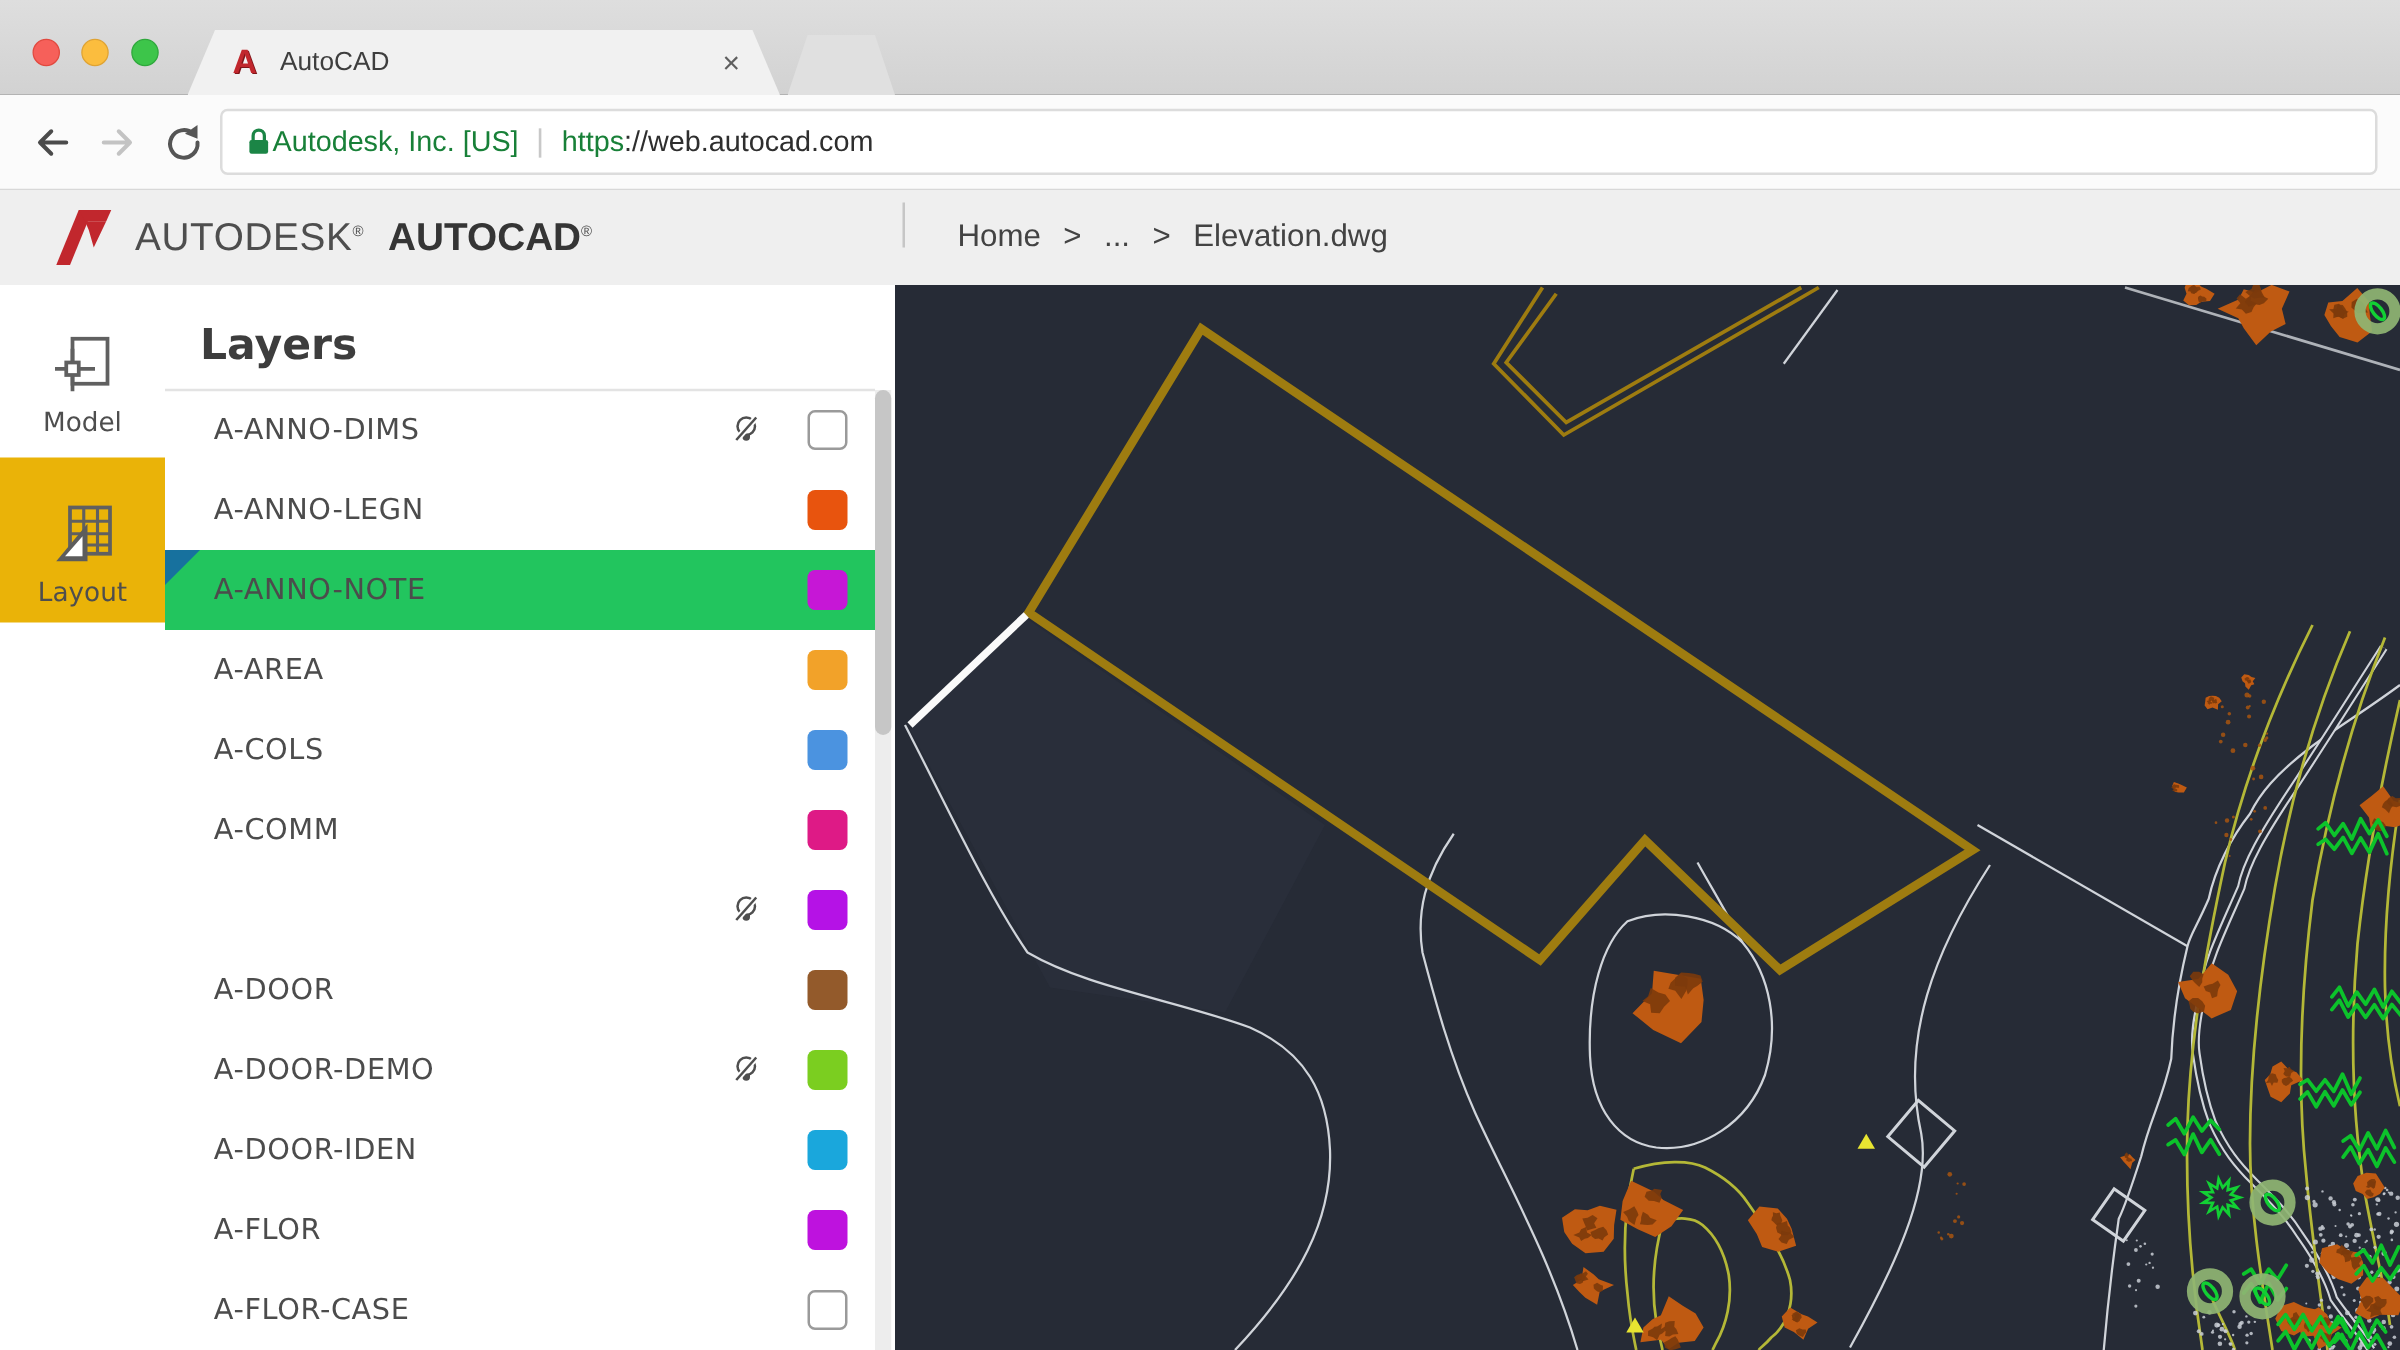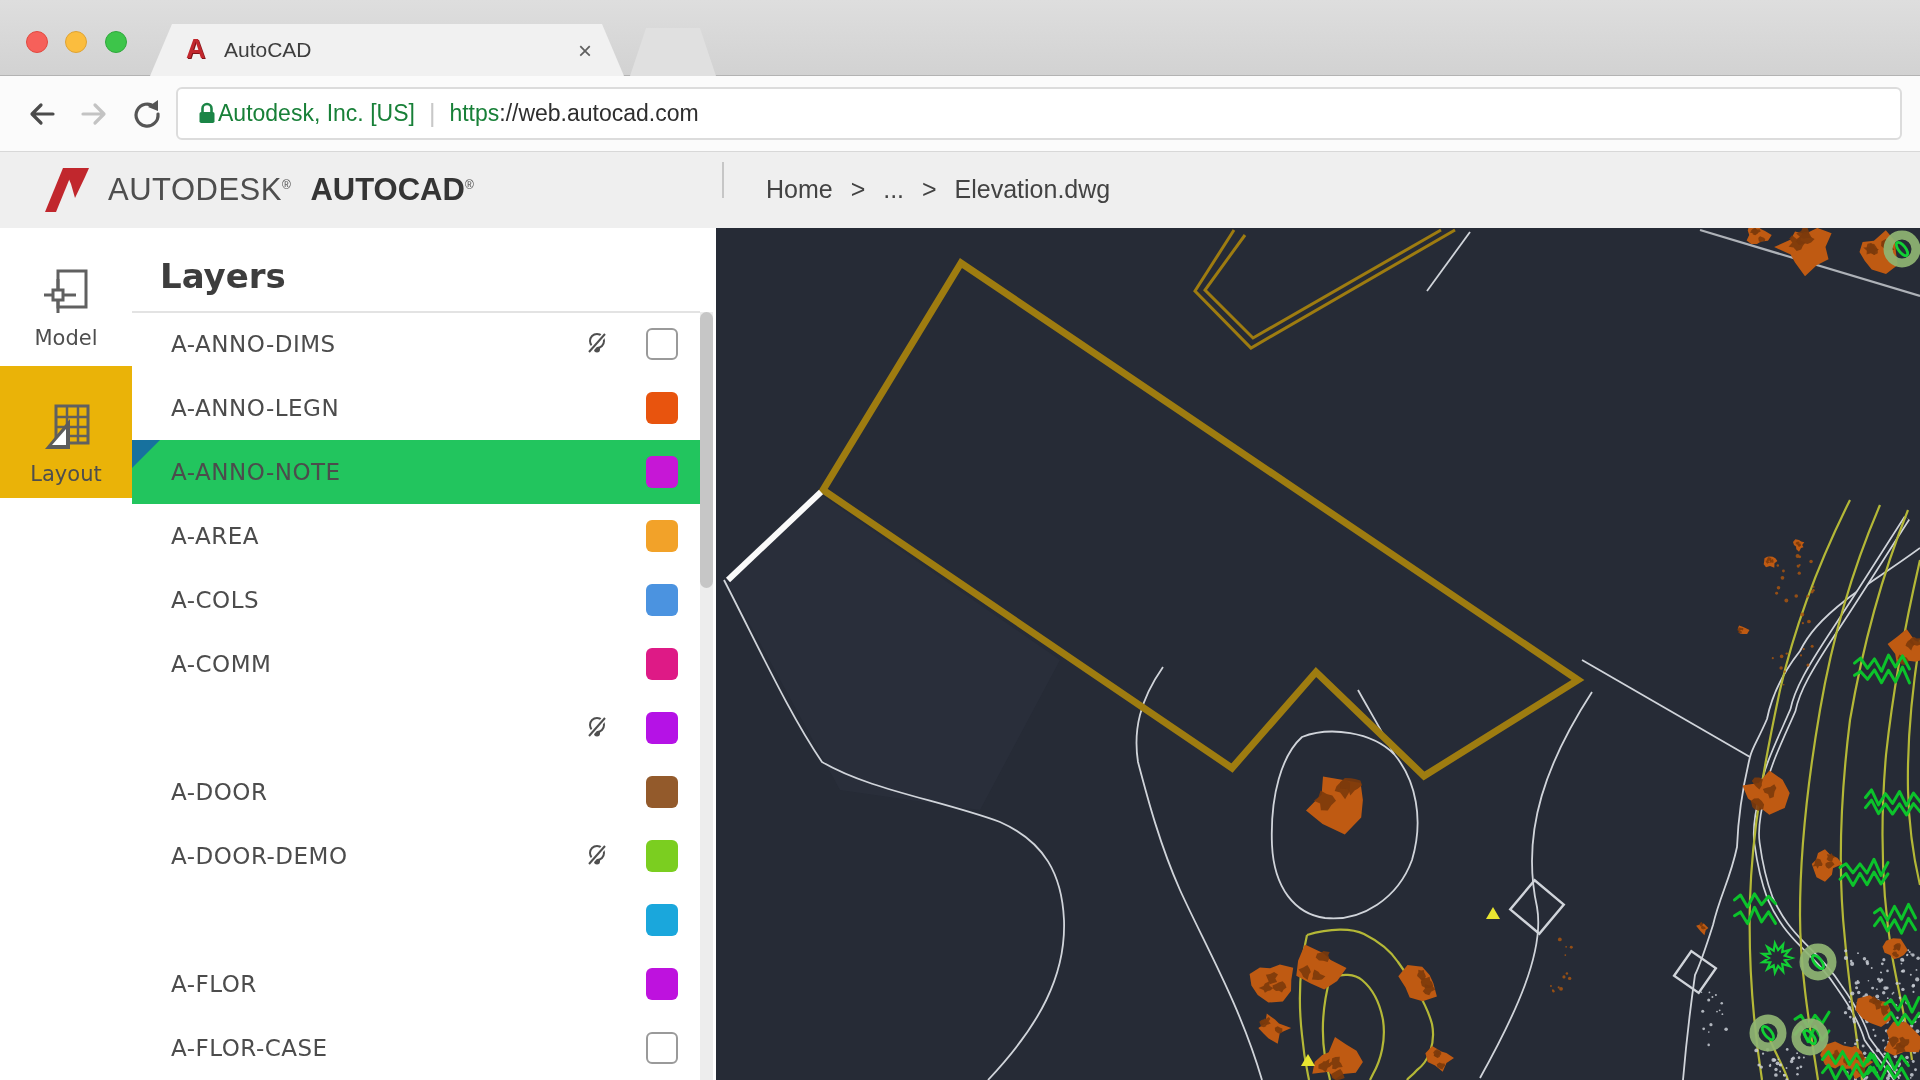--- a/index.html
+++ b/index.html
@@ -214,20 +214,21 @@
           <span class="layer-name">A-DOOR-DEMO</span>
           <svg width="26" height="26" viewBox="0 0 26 26" class="bulb">
             <circle cx="13" cy="10" r="7" stroke="#4f4f4f" stroke-width="2" fill="none"></circle>
             <path d="M10,16 h6 v2.5 a3 3 0 0 1 -6 0 Z" fill="#4f4f4f"></path>
             <line x1="5" y1="21" x2="21" y2="3" stroke="#fff" stroke-width="5"></line>
             <line x1="5" y1="21" x2="21" y2="3" stroke="#4f4f4f" stroke-width="2"></line>
           </svg>
           <div class="swatch" style="background: rgb(123, 206, 32);"></div>
         </div>
         <div class="layer-row" style="top: 660px;">
+          <span class="layer-name">A-DOOR-IDEN</span>
           <div class="swatch" style="background: rgb(26, 167, 220);"></div>
         </div>
         <div class="layer-row" style="top: 724px;">
           <span class="layer-name">A-FLOR</span>
           <div class="swatch" style="background: rgb(190, 18, 222);"></div>
         </div>
         <div class="layer-row" style="top: 788px;">
           <span class="layer-name">A-FLOR-CASE</span>
           <div class="swatch empty"></div>
         </div>

